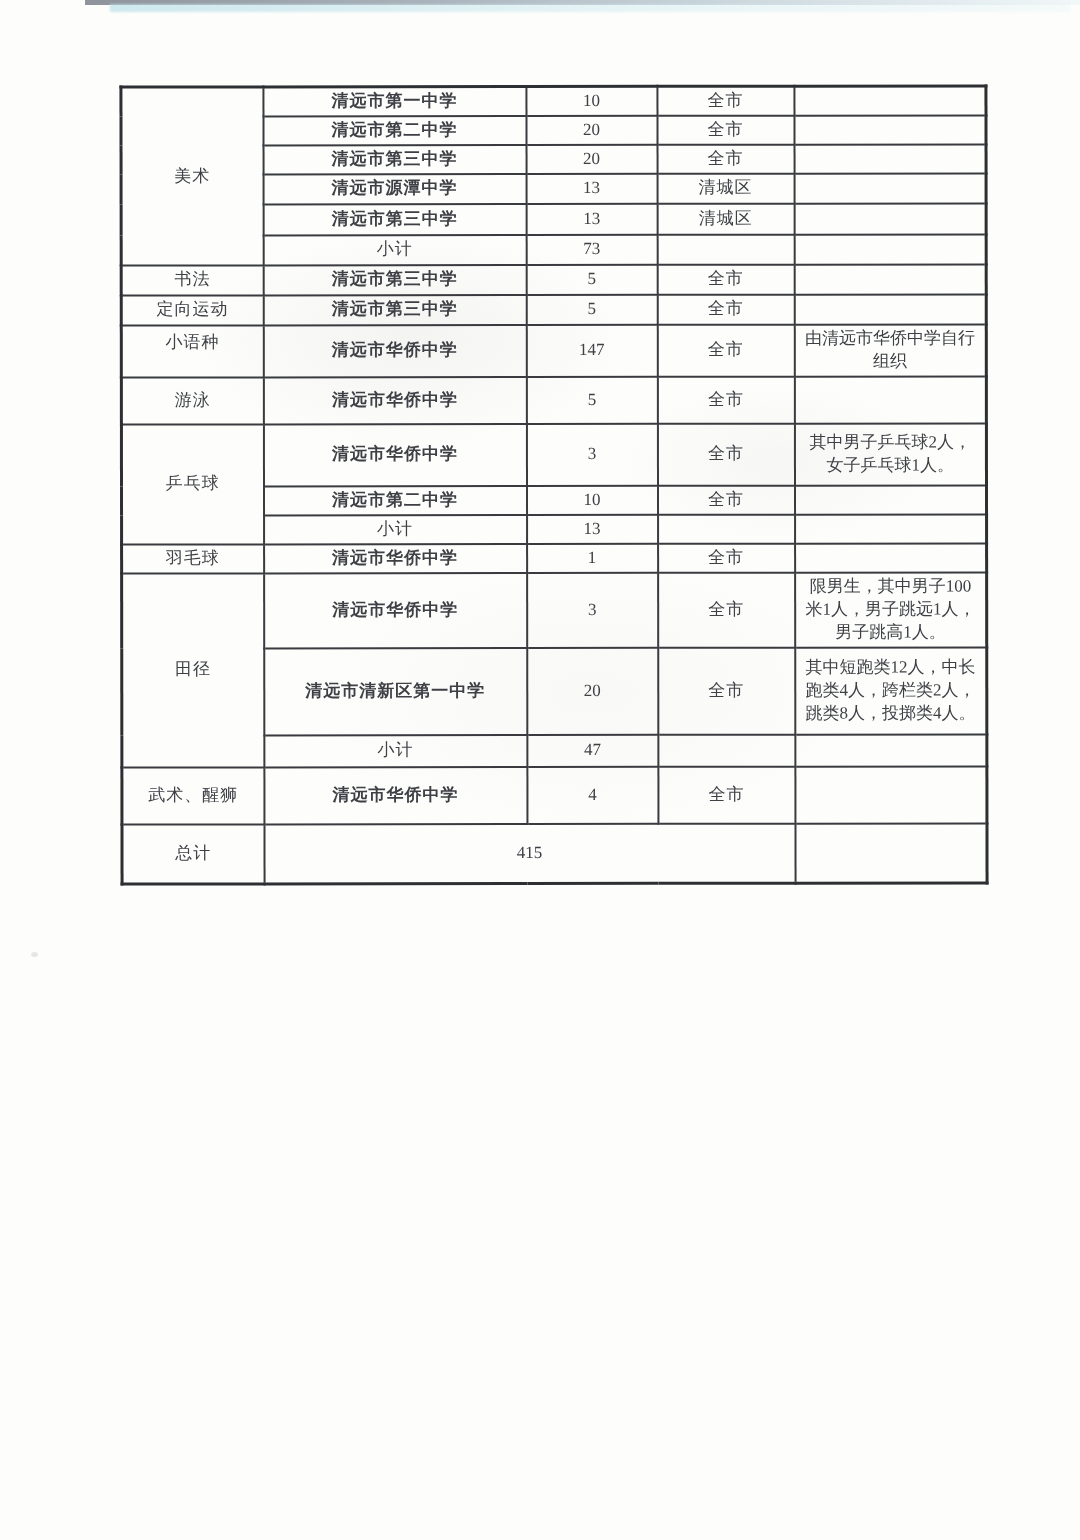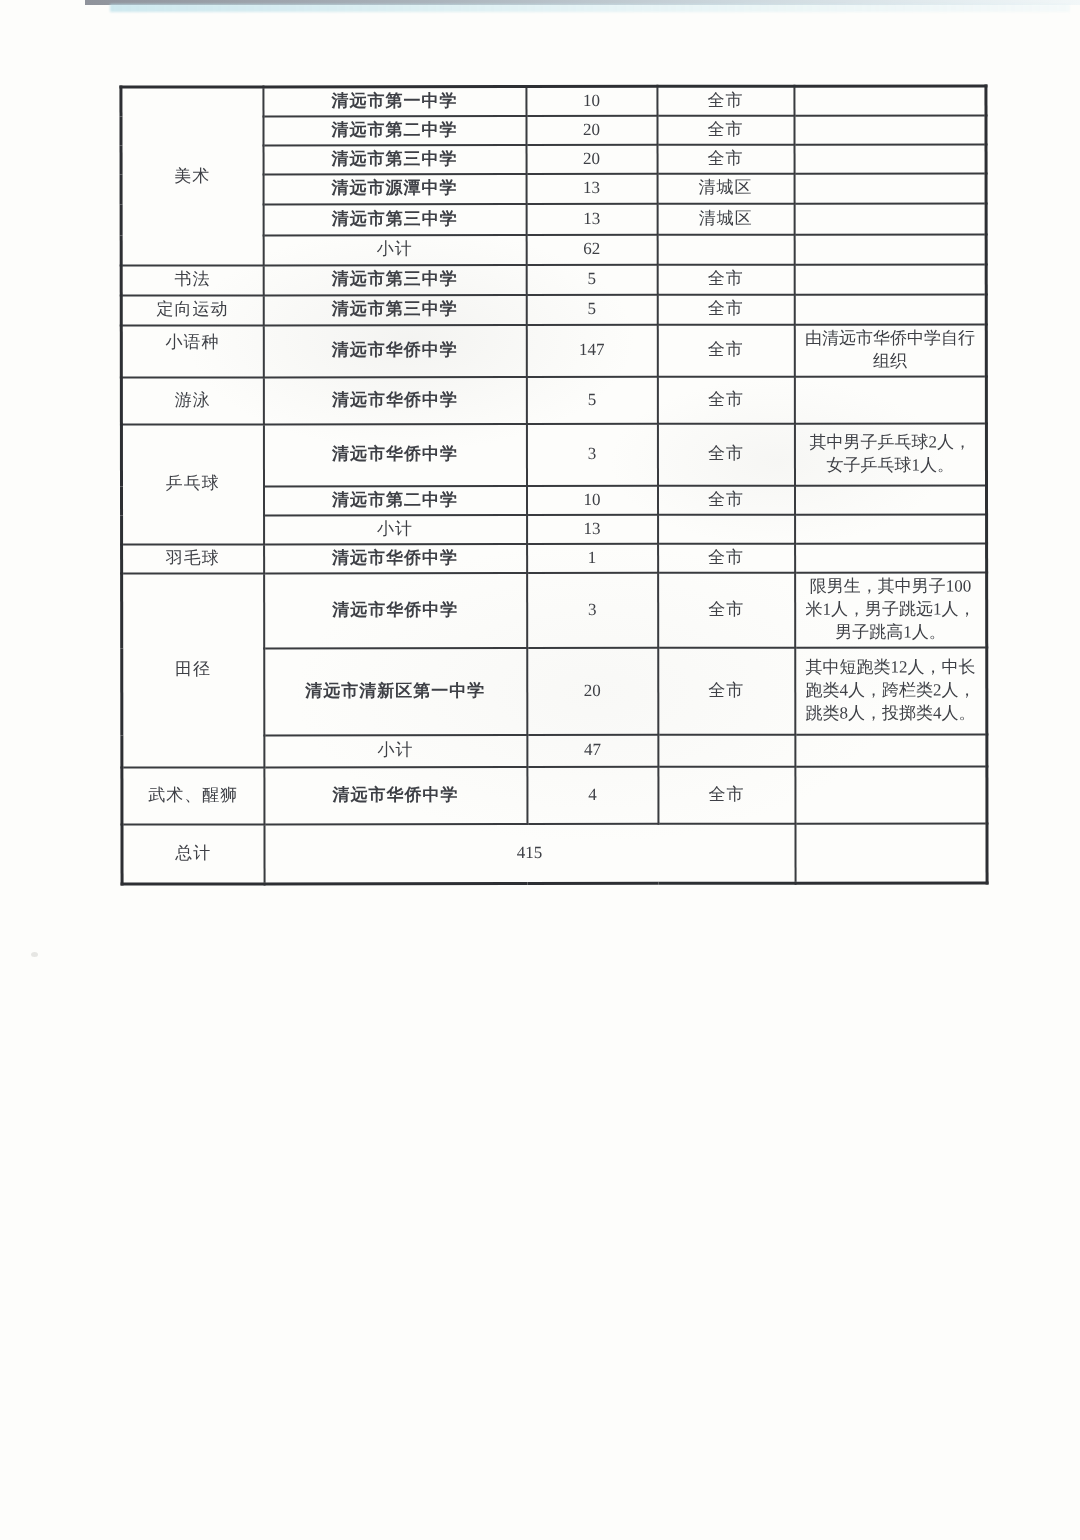--- a/index.html
+++ b/index.html
@@ -153,21 +153,21 @@
           <td class="remarks"></td>
         </tr>
         <tr>
           <td class="school">清远市第三中学</td>
           <td class="quota">13</td>
           <td class="scope">清城区</td>
           <td class="remarks"></td>
         </tr>
         <tr>
           <td class="subtotal-label">小计</td>
-          <td class="quota">62</td>
+          <td class="quota">73</td>
           <td class="scope"></td>
           <td class="remarks"></td>
         </tr>
         <tr>
           <td class="category">书法</td>
           <td class="school">清远市第三中学</td>
           <td class="quota">5</td>
           <td class="scope">全市</td>
           <td class="remarks"></td>
         </tr>

